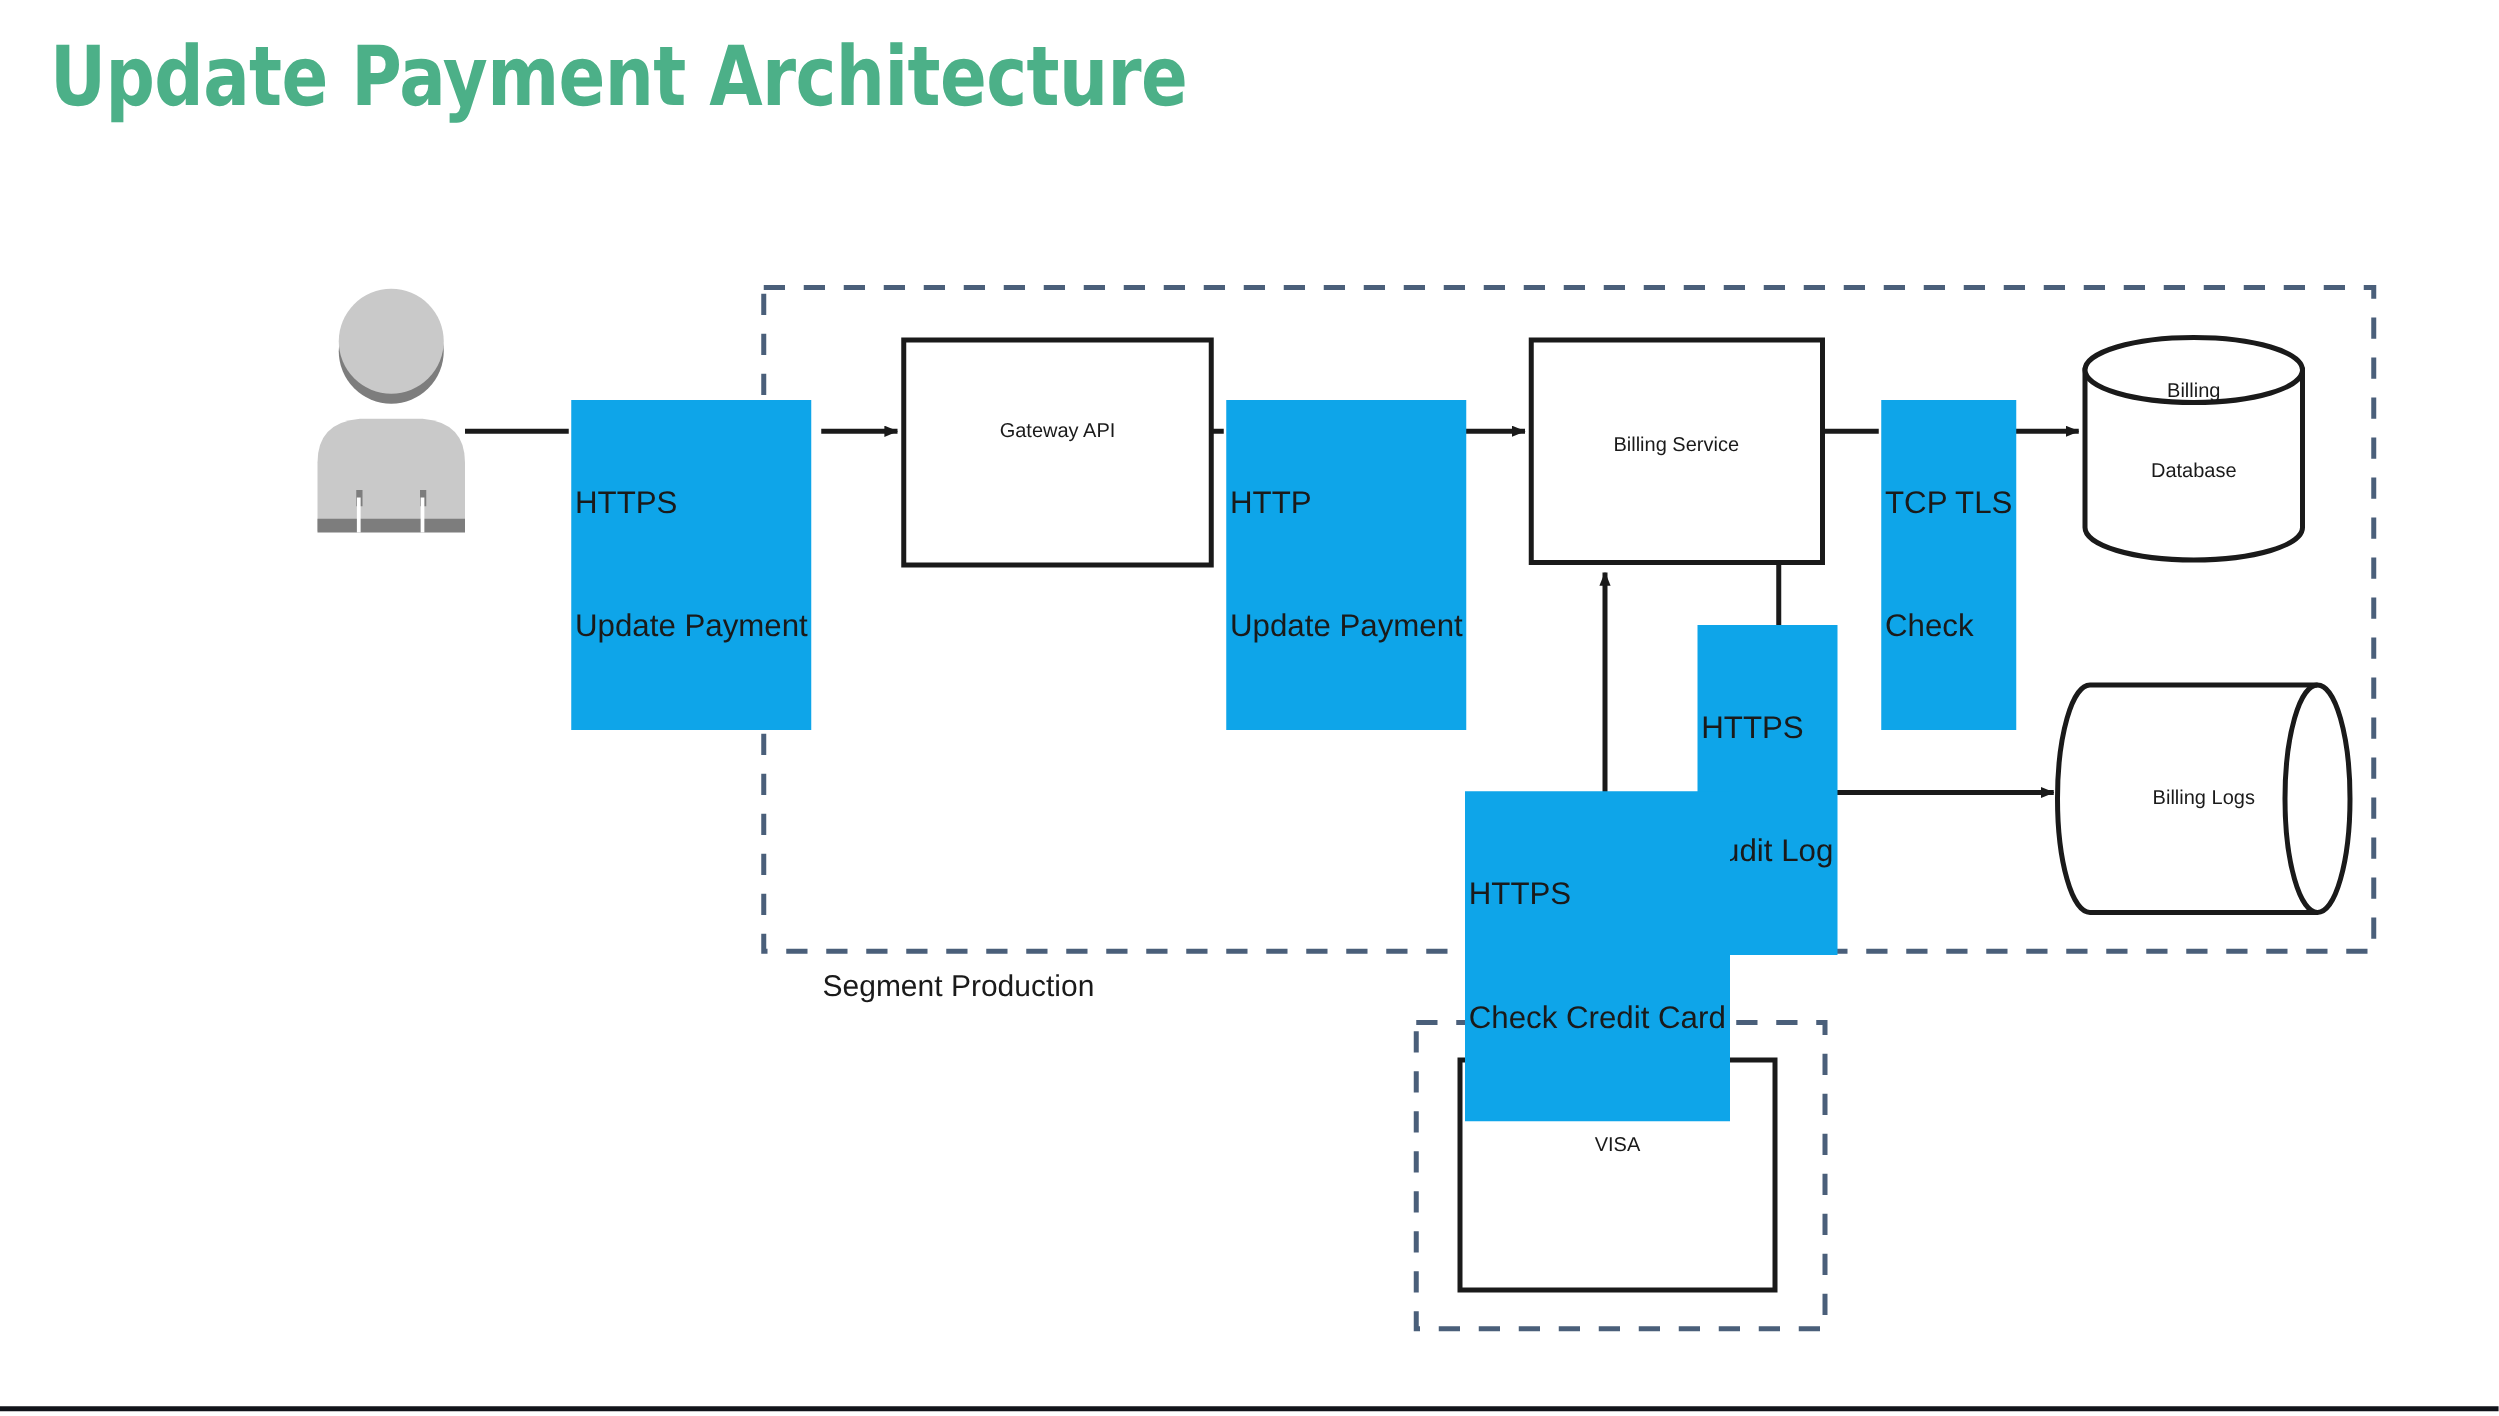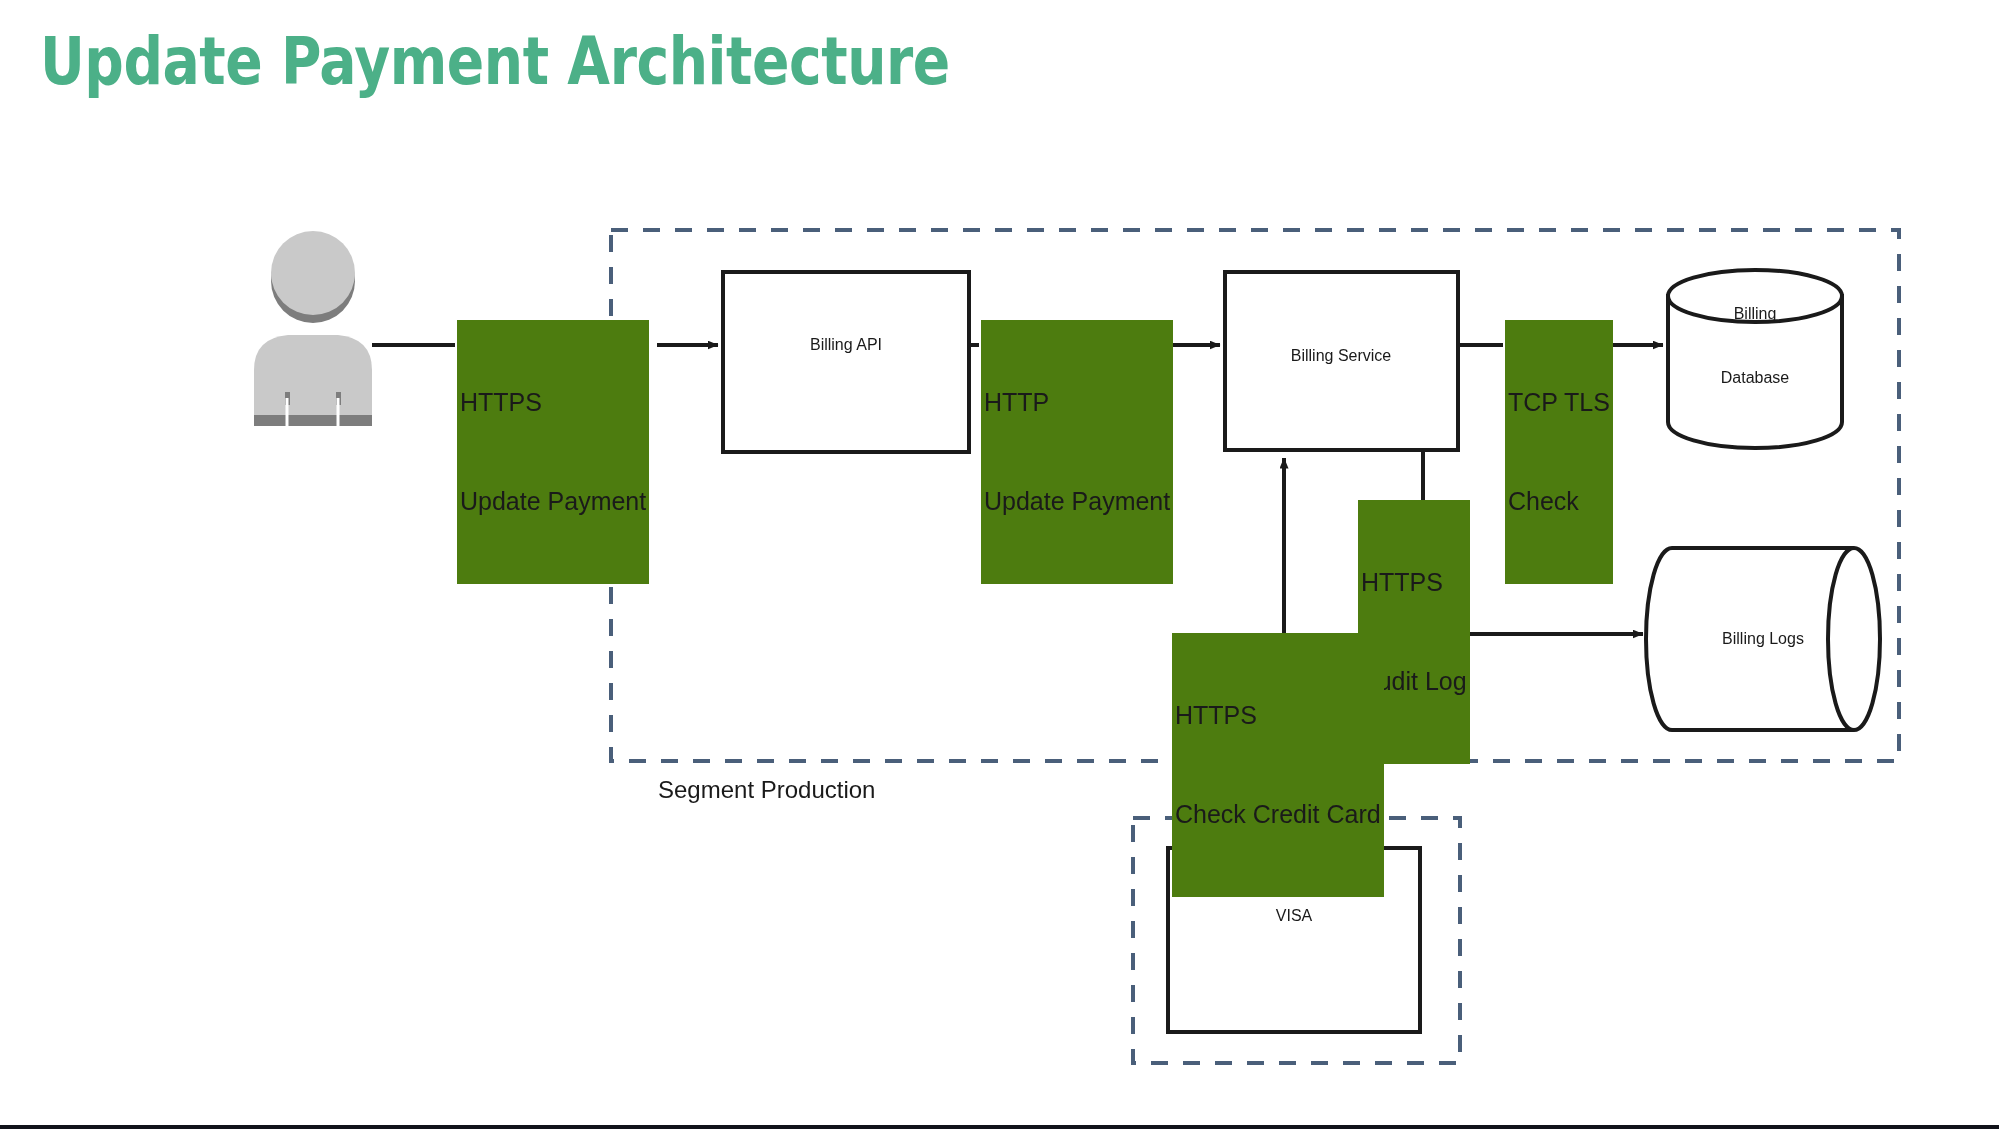--- a/index.html
+++ b/index.html
@@ -61,21 +61,21 @@
     white-space: pre;
     line-height: 1.32;
   }
   .node-label {
     font-size: 16px;
     text-align: center;
   }
   .edge-label {
     font-size: 25px;
     text-align: left;
-    background: #4d7c0f;
+    background: #0ea5e9;
     padding: 0 3px;
   }
   .actor-label {
     font-size: 25px;
     text-align: center;
   }
   .zone-label {
     font-size: 24px;
     text-align: left;
   }
@@ -167,21 +167,21 @@
     </g>
 
     <g>
       <path d="M 1284,680 L 1284,458" stroke="#1a1a1a" stroke-width="4" fill="none" marker-end="url(#arrowhead)"></path>
       <path d="M 1284,700 L 1284,843" stroke="#1a1a1a" stroke-width="4" fill="none" marker-end="url(#arrowhead)"></path>
     </g>
 
   </svg>
 
 
-  <div class="node-label ctr" style="left:846px; top:345px;">Billing API</div>
+  <div class="node-label ctr" style="left:846px; top:345px;">Gateway API</div>
 
   <div class="node-label ctr" style="left:1341px; top:356px;">Billing Service</div>
 
   <div class="node-label ctr" style="left:1755px; top:345px;">
     <div>Billing</div>
     <div>Database</div>
   </div>
 
   <div class="node-label ctr" style="left:1763px; top:639px;">Billing Logs</div>
 

